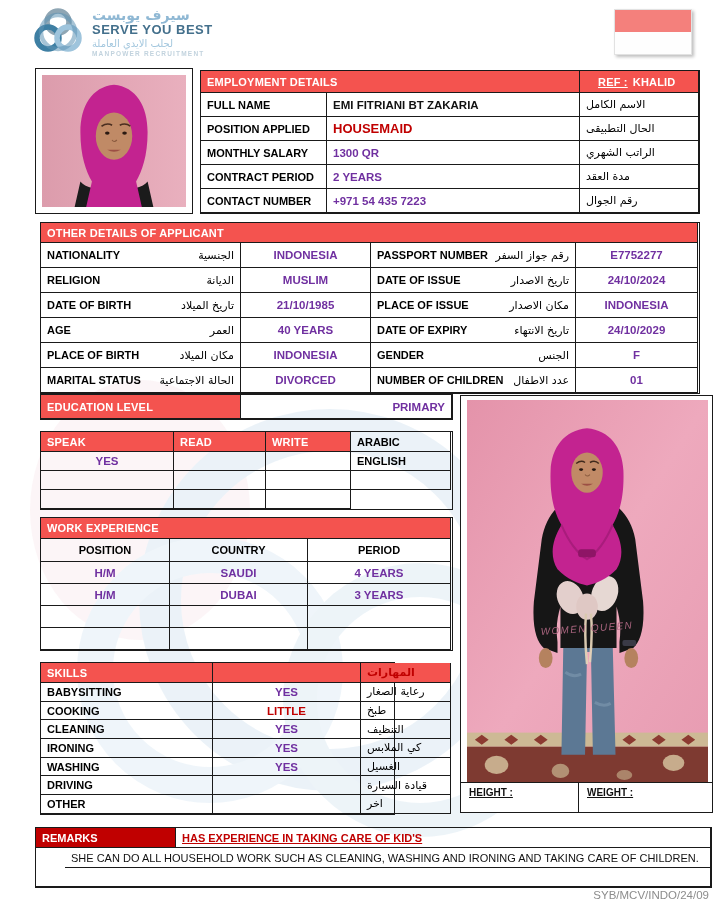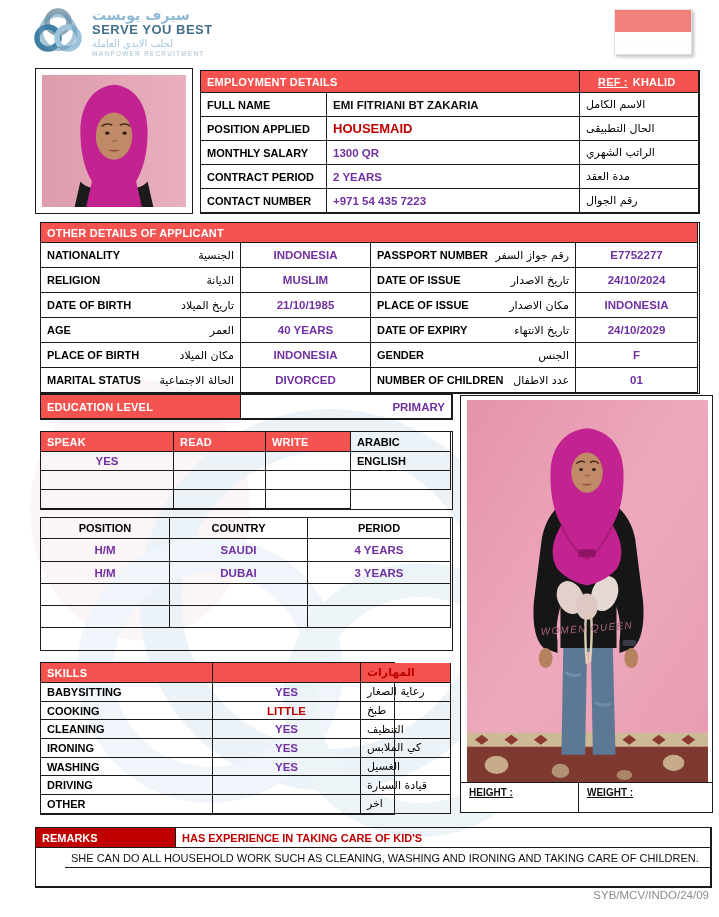--- a/index.html
+++ b/index.html
@@ -215,20 +215,21 @@
   <div class="c"></div>
   <div class="c"></div>
 
   <div class="c lbl"></div>
   <div class="c"></div>
   <div class="c"></div>
   <div class="c"></div>
 </div>
 
 <div class="sec tbl" style="left:40px;top:517px;width:413px;grid-template-columns:129px 138px 143px;grid-template-rows:21px 23px 22px 22px 22px 22px;">
+  <div class="c redbar" style="grid-column:1/4;">WORK EXPERIENCE</div>
 
   <div class="c lbl ctr">POSITION</div>
   <div class="c lbl ctr">COUNTRY</div>
   <div class="c lbl ctr">PERIOD</div>
 
   <div class="c val purple ctr">H/M</div>
   <div class="c val purple ctr">SAUDI</div>
   <div class="c val purple ctr">4 YEARS</div>
 
   <div class="c val purple ctr">H/M</div>
@@ -329,18 +330,18 @@
     </svg>
   </div>
   <div class="hw-row">
     <div class="hw-cell">HEIGHT :</div>
     <div class="hw-cell" style="border-right:none;">WEIGHT :</div>
   </div>
 </div>
 
 <div class="sec tbl" style="left:35px;top:827px;width:677px;grid-template-columns:140px 1fr;grid-template-rows:20px 20px 19px;">
   <div class="c darkredbar">REMARKS</div>
-  <div class="c val dred" style="font-size:11px;">HAS EXPERIENCE IN TAKING CARE OF KID'S</div>
+  <div class="c val dred" style="font-size:11px;text-decoration:underline;">HAS EXPERIENCE IN TAKING CARE OF KID'S</div>
   <div class="c blk" style="grid-column:1/3;font-size:11px;margin-left:29px;">SHE CAN DO ALL HOUSEHOLD WORK SUCH AS CLEANING, WASHING AND IRONING AND TAKING CARE OF CHILDREN.</div>
   <div class="c" style="grid-column:1/3;"></div>
 </div>
 
 <div class="footer-code">SYB/MCV/INDO/24/09</div>
 
 </body></html>

